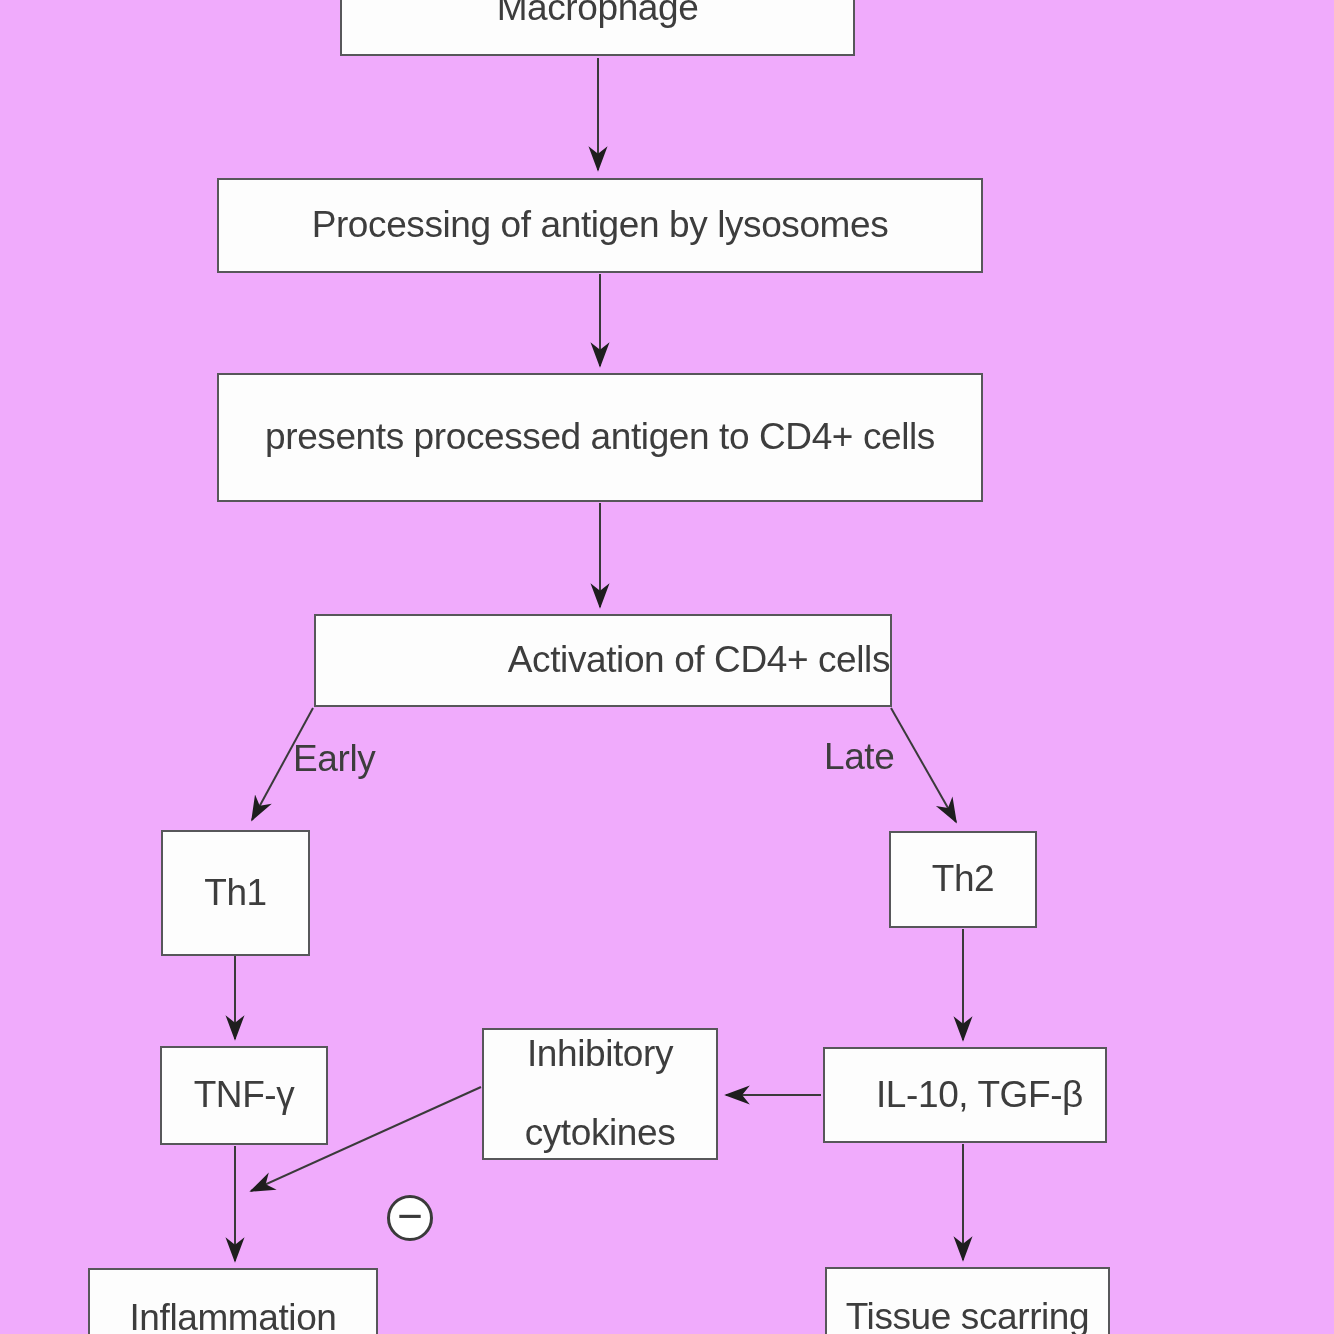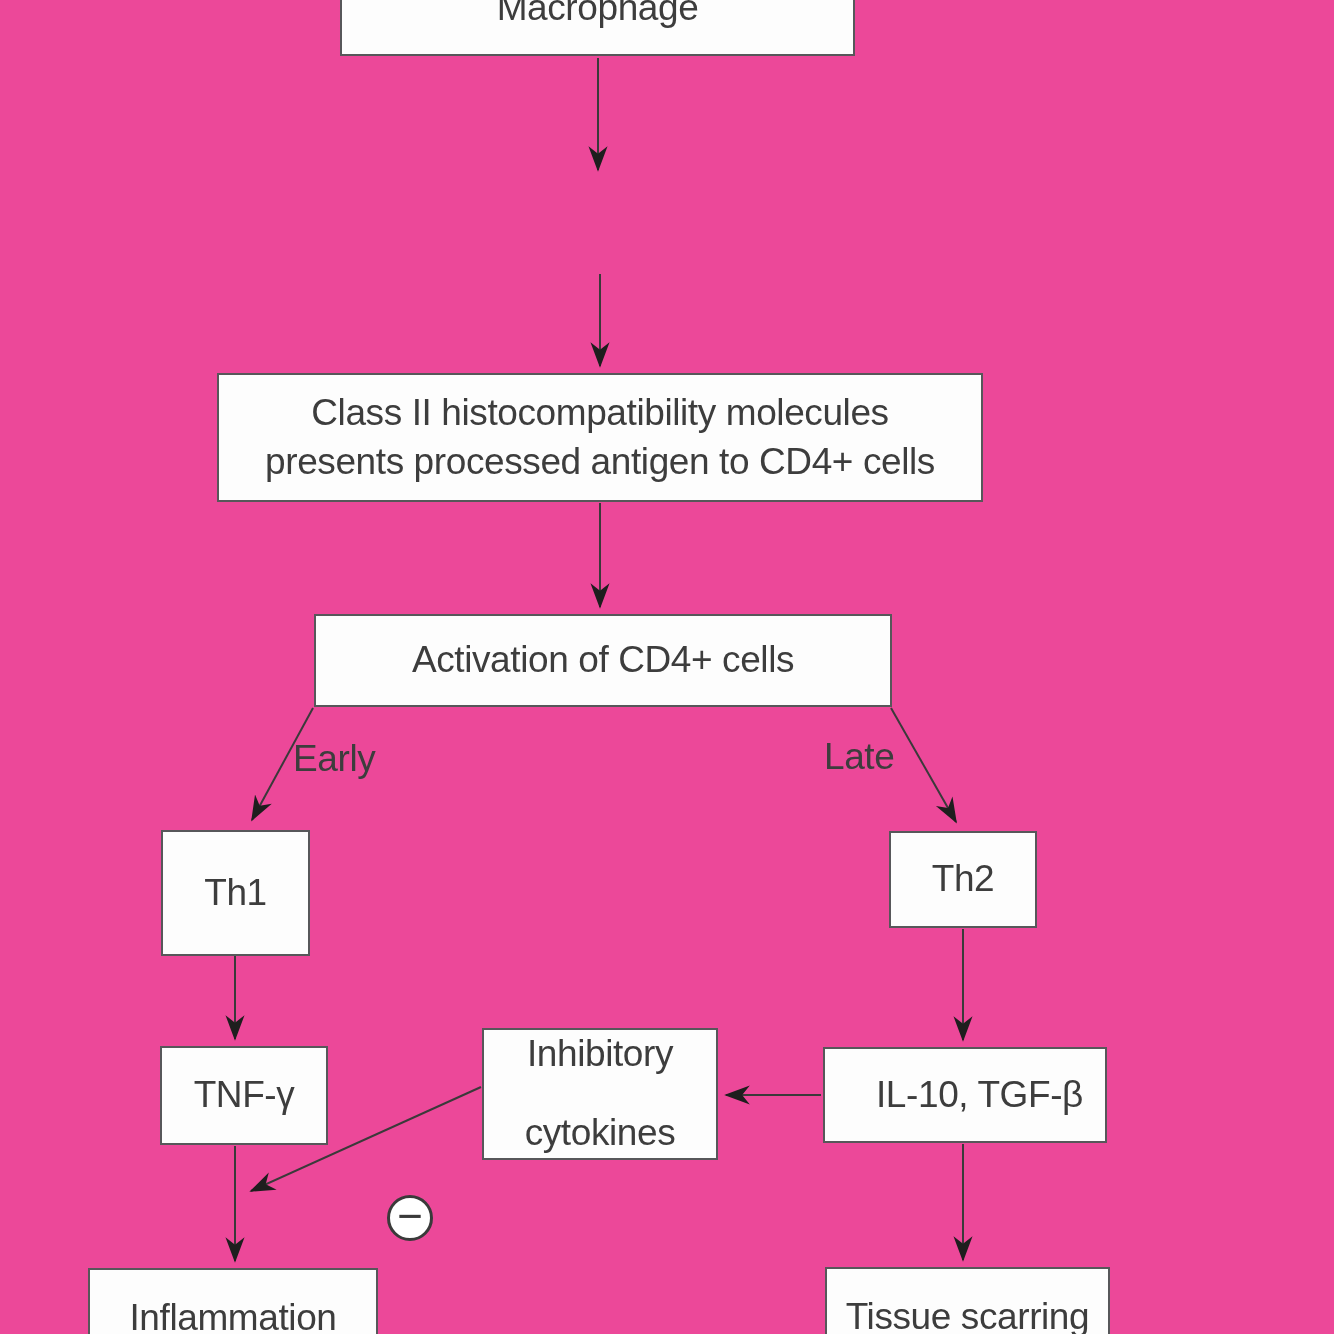--- a/index.html
+++ b/index.html
@@ -1,20 +1,20 @@
 <!DOCTYPE html>
 <html><head>
 <meta charset="utf-8">
 <style>
   html, body { margin: 0; padding: 0; background: #ffffff; }
   .stage {
     position: relative;
     width: 1334px;
     height: 1334px;
-    background: #ec4899;
+    background: #f0abfc;
     overflow: hidden;
     font-family: "Liberation Sans", sans-serif;
     color: #3d3d3d;
     text-decoration: underline;
   }
   .connectors {
     position: absolute;
     left: 0; top: 0;
     width: 1334px; height: 1334px;
     pointer-events: none;
@@ -32,21 +32,21 @@
     font-size: 37px;
     letter-spacing: -0.4px;
     line-height: 1.32;
     color: #3d3d3d;
   }
   .node span { display: block; white-space: nowrap; }
 
   .n-macrophage   { left: 340px;  top: -40px;  width: 515px; height: 96px; }
   .n-processing   { left: 217px;  top: 178px;  width: 766px; height: 95px; }
   .n-class2       { left: 217px;  top: 373px;  width: 766px; height: 129px; }
-  .n-activation   { left: 314px;  top: 614px;  width: 578px; height: 93px; }
+  .n-activation   { left: 314px;  top: 614px;  width: 578px; height: 93px; align-items: flex-end; }
   .n-th1          { left: 161px;  top: 830px;  width: 149px; height: 126px; }
   .n-th2          { left: 889px;  top: 831px;  width: 148px; height: 97px; }
   .n-tnf          { left: 160px;  top: 1046px; width: 168px; height: 99px; }
   .n-inhibitory   { left: 482px;  top: 1028px; width: 236px; height: 132px; justify-content: space-between; }
   .n-il10         { left: 823px;  top: 1047px; width: 284px; height: 96px; padding-left: 29px; }
   .n-inflammation { left: 88px;   top: 1268px; width: 290px; height: 100px; }
   .n-tissue       { left: 825px;  top: 1267px; width: 285px; height: 100px; }
 
   .edge-label {
     position: absolute;
@@ -98,23 +98,25 @@
       <line x1="963" y1="1144" x2="963" y2="1260" marker-end="url(#ah)"></line>
       <line x1="821" y1="1095" x2="726" y2="1095" marker-end="url(#ah)"></line>
       <line x1="481" y1="1087" x2="251" y2="1191" marker-end="url(#ah)"></line>
     </g>
   </svg>
 
   <div class="node n-macrophage">
     <span>Macrophage</span>
   </div>
 
+  <div class="node n-processing">
+    <span>Processing of antigen by lysosomes</span>
+  </div>
 
   <div class="node n-class2">
-    <span>Class II histocompatibility molecules</span>
     <span>presents processed antigen to CD4+ cells</span>
   </div>
 
   <div class="node n-activation">
     <span>Activation of CD4+ cells</span>
   </div>
 
   <span class="edge-label lbl-early">Early</span>
   <span class="edge-label lbl-late">Late</span>
 

